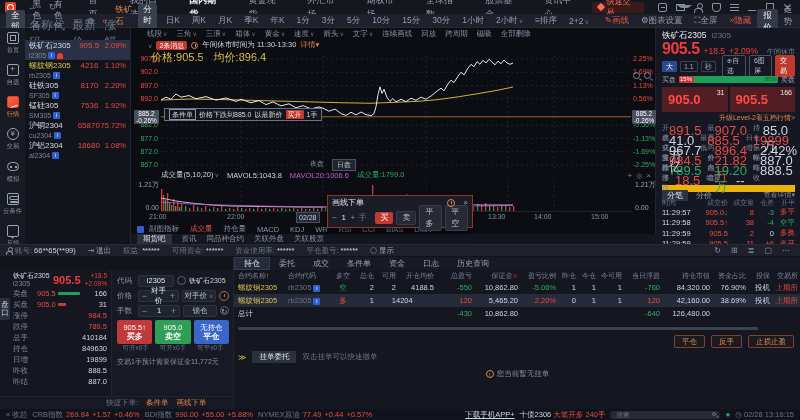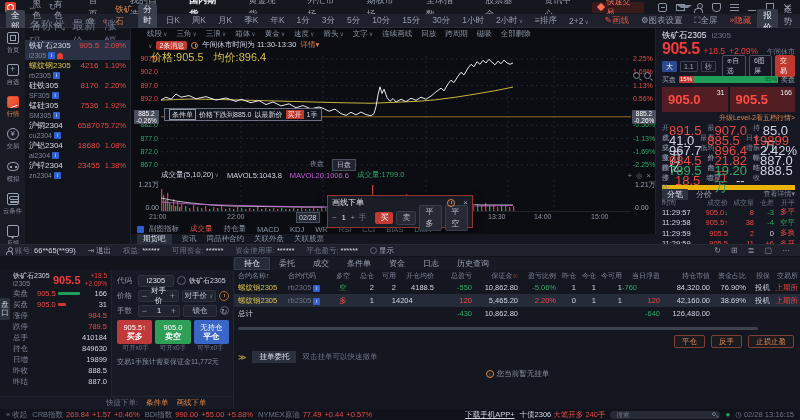--- a/index.html
+++ b/index.html
@@ -126,21 +126,21 @@
 #q-boxes{display:flex;gap:2px;height:25px;margin-top:1px}
 .qbox{flex:1;background:#521e24;position:relative;display:flex;align-items:center;padding-left:6px}
 .qbox .p{font-size:13px;font-weight:bold;color:#ff4c42}
 .qbox .v{position:absolute;right:3px;top:2px;font-size:7px;color:#e8ebf2}
 #q-level2{text-align:right;color:#e0854a;font-size:7px;height:11px;line-height:11px}
 #q-stats{height:60px}
 .qsr{display:flex;height:10px}
 .qsc{flex:1;display:flex;justify-content:space-between;padding-right:6px}
 .qsc .k{color:#7e8698;font-size:7px}
 .qsc .v{font-size:13px}
-#q-ticktabs{display:flex;align-items:center;height:13px;gap:8px;border-top:5px solid #eab308;margin-top:2px}
+#q-ticktabs{display:flex;align-items:center;height:13px;gap:8px;border-top:7px solid #eab308;margin-top:2px}
 #q-ticktabs .tt.sel{background:#2e3342;color:#e6e9f0;padding:0 5px;line-height:11px;border-radius:1px}
 #q-ticktabs .more{margin-left:auto;font-size:7px;color:#7e8698}
 #q-tickhead{display:flex;height:9px;font-size:7px;color:#6b7486}
 .tick-t{width:34px}.tick-p{width:32px;text-align:right}.tick-v{width:26px;text-align:right}.tick-d{width:20px;text-align:right}.tick-o{flex:1;text-align:right}
 .tickrow{display:flex;height:10.5px;font-size:7.5px;align-items:center}
 
 #acctbar{position:absolute;left:0;top:244px;width:800px;height:13px;background:#1e212b;display:flex;align-items:center;font-size:7.5px;gap:0;border-top:1px solid #262a35;border-bottom:1px solid #12141b}
 #acctbar .seg{margin-right:12px;display:flex;gap:2px;align-items:center}
 #acctbar .icon-person{width:7px;height:7px;position:relative}
 #acctbar .icon-person:before{content:"";position:absolute;left:2px;top:0;width:3px;height:3px;border:1px solid #8a93a2;border-radius:50%}
@@ -369,28 +369,20 @@
  <div class="wl-p r">65870</div>
           <div class="wl-pct r">75.72%</div>
         </div>
         <div class="wlrow">
  <div class="wl-nc">
             <div class="wl-name">沪铝2304</div>
             <div class="wl-code">al2304<span class="badge">i</span></div>
           </div>
  <div class="wl-p r">18680</div>
           <div class="wl-pct r">1.08%</div>
-        </div>
-        <div class="wlrow">
- <div class="wl-nc">
-            <div class="wl-name">沪锌2304</div>
-            <div class="wl-code">zn2304<span class="badge">i</span></div>
-          </div>
- <div class="wl-p r">23455</div>
-          <div class="wl-pct r">1.38%</div>
         </div>
       </div>
   </section>
 
   <section id="chart">
     <div id="draw-toolbar">
         <span class="dt">线段<span class="caret">∨</span></span>
         <span class="dt">三角<span class="caret">∨</span></span>
         <span class="dt">三浪<span class="caret">∨</span></span>
         <span class="dt">箱体<span class="caret">∨</span></span>
@@ -979,21 +971,21 @@
             <span class="pc g" style="width:22px;text-align:center;">空</span>
             <span class="pc w" style="width:20px;text-align:right;">2</span>
             <span class="pc w" style="width:22px;text-align:right;">2</span>
             <span class="pc w" style="width:38px;text-align:right;">4188.5</span>
             <span class="pc g" style="width:38px;text-align:right;">-550</span>
             <span class="pc w" style="width:46px;text-align:right;">10,862.80</span>
             <span class="pc g" style="width:38px;text-align:right;">-5.06%</span>
             <span class="pc w" style="width:20px;text-align:right;">1</span>
             <span class="pc w" style="width:20px;text-align:right;">1</span>
             <span class="pc w" style="width:26px;text-align:right;">1</span>
-            <span class="pc g" style="width:38px;">-760</span>
+            <span class="pc g" style="width:38px;text-align:right;">-760</span>
             <span class="pc w" style="width:50px;text-align:right;">84,320.00</span>
             <span class="pc w" style="width:36px;text-align:right;">76.90%</span>
             <span class="pc w" style="width:24px;text-align:right;">投机</span>
             <span class="pc r" style="width:28px;text-align:right;">上期所</span>
           </div>
           <div class="prow hl">
             <span class="pc y" style="width:50px;text-align:left;">螺纹钢2305</span>
             <span class="pc dim" style="width:44px;text-align:left;">rb2305 <span class="badge">i</span></span>
             <span class="pc r" style="width:22px;text-align:center;">多</span>
             <span class="pc w" style="width:20px;text-align:right;">1</span>

